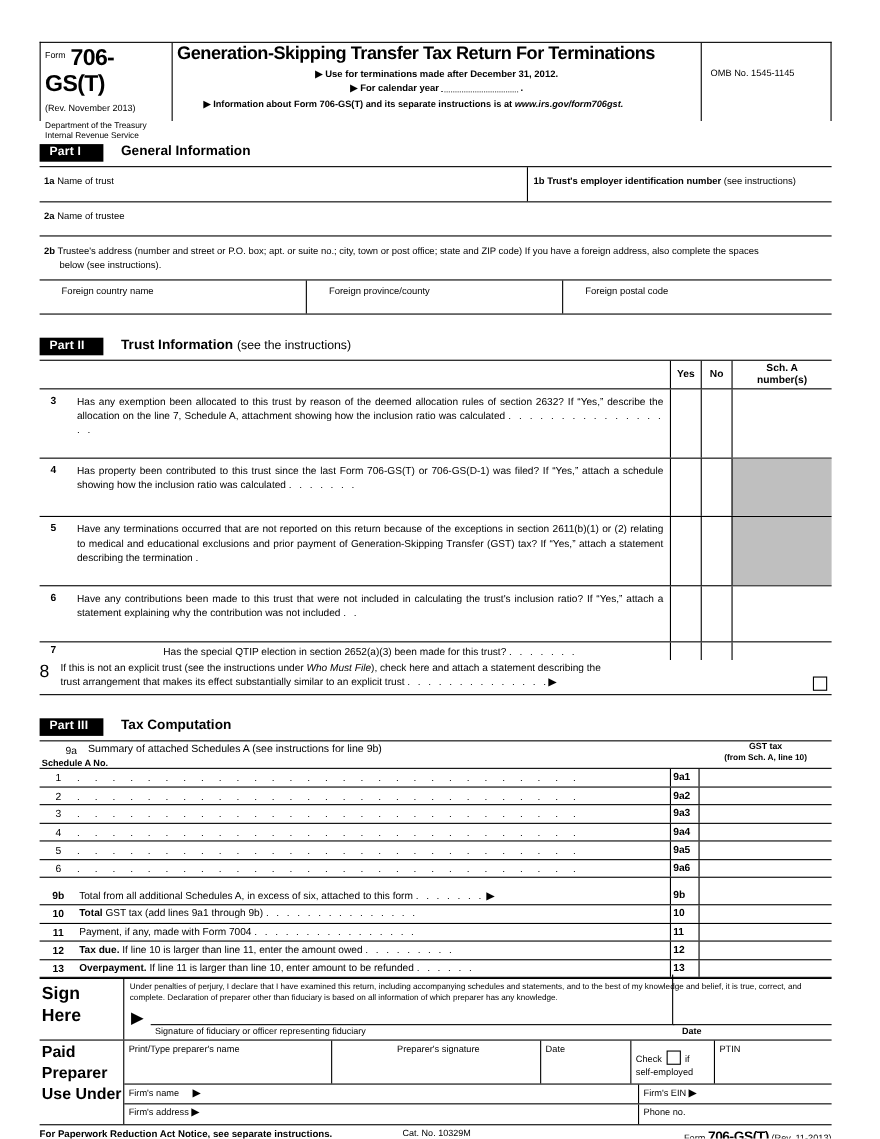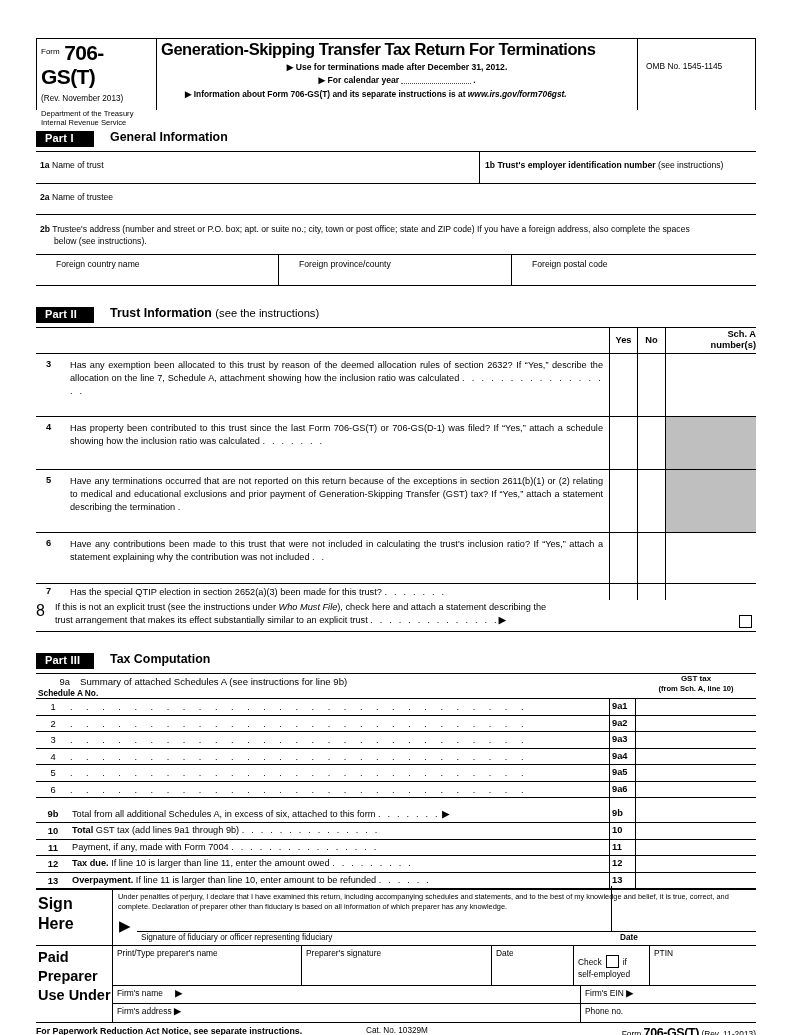--- a/index.html
+++ b/index.html
@@ -86,27 +86,27 @@
   
   .q-wrap { margin-top: 4px; border-top: 1.4px solid #000; border-bottom: 1.4px solid #000; position: relative; }
   .q-head { display:flex; height: 26px; border-bottom: 0.9px solid #000; }
   .q-head .spacer { flex:1; }
   .q-head .yes, .q-head .no {
     width: 28px; border-left: 0.9px solid #000;
     font-size: 9.3px; font-weight: bold; text-align:center; padding-top: 7px;
   }
   .q-head .scha {
     width: 91px; border-left: 0.9px solid #000;
-    font-size: 9.3px; font-weight: bold; text-align:right; padding-top: 1px; line-height: 1.15;
+    font-size: 9.3px; font-weight: bold; text-align:center; padding-top: 1px; line-height: 1.15;
   }
   .qrow { display:flex; }
   .qrow .qtext { flex:1; padding: 5px 6px 4px 10px; }
   .qrow .qnum { width: 24px; font-weight: bold; font-size: 9.3px; padding-top: 5px; text-align:left; padding-left: 10px;}
   .qbody { font-size: 9.2px; line-height: 1.42; text-align: justify; }
-  .qbody.nj { text-align: left; }
+  .qbody.nj { text-align: center; }
   .dots { letter-spacing: 2.2px; }
   .ansc { width:28px; border-left: 0.9px solid #000; }
   .ansc.s { width:91px; }
   .shade { background:#bfbfbf; }
   .bsep { border-bottom: 0.9px solid #000; }
 
   
   .q78 { border-top: 0.9px solid #000; }
   .l8 { display:flex; padding: 0 0 2px 0; }
   .l8 .txt { flex:1; padding: 1px 0 2px 10px; font-size: 9.2px; line-height: 1.42; }
@@ -147,21 +147,21 @@
   .sig-capt .b { width: 144px; padding-left: 8px; }
   .sigvert { position:absolute; right:144px; top:-34px; height: 45px; border-left: 1.1px solid #000; }
 
   .prep { border-top: 1.2px solid #000; display:flex; }
   .prep-left { width: 77px; border-right: 1.1px solid #000; padding: 2px 0 0 2px; }
   .prep-left div { font-size: 14.5px; font-weight: bold; line-height: 1.3; }
   .prep-right { flex:1; }
   .prow1 { display:flex; height: 40px; border-bottom: 1.1px solid #000; }
   .prow1 > div { padding: 2px 0 0 4px; font-size: 8.4px; }
   .pc1 { width: 189px; border-right: 1.1px solid #000; }
-  .pc2 { width: 190px; border-right: 1.1px solid #000; }
+  .pc2 { width: 190px; border-right: 1.1px solid #000; text-align: center; }
   .pc3 { width: 82px; border-right: 1.1px solid #000; }
   .pc4 { width: 76px; border-right: 1.1px solid #000; line-height: 1.5; }
   .pc5 { flex:1; }
   .prow2 { display:flex; height: 18px; border-bottom: 1.1px solid #000; }
   .prow3 { display:flex; height: 18px; }
   .prow2 > div, .prow3 > div { padding: 2px 0 0 4px; font-size: 8.4px; }
   .pn1 { width: 468px; border-right: 1.1px solid #000; }
   .pn2 { flex:1; }
 
   .footer { border-top: 1.4px solid #000; display:flex; padding-top: 3px; font-size: 8.8px; }

